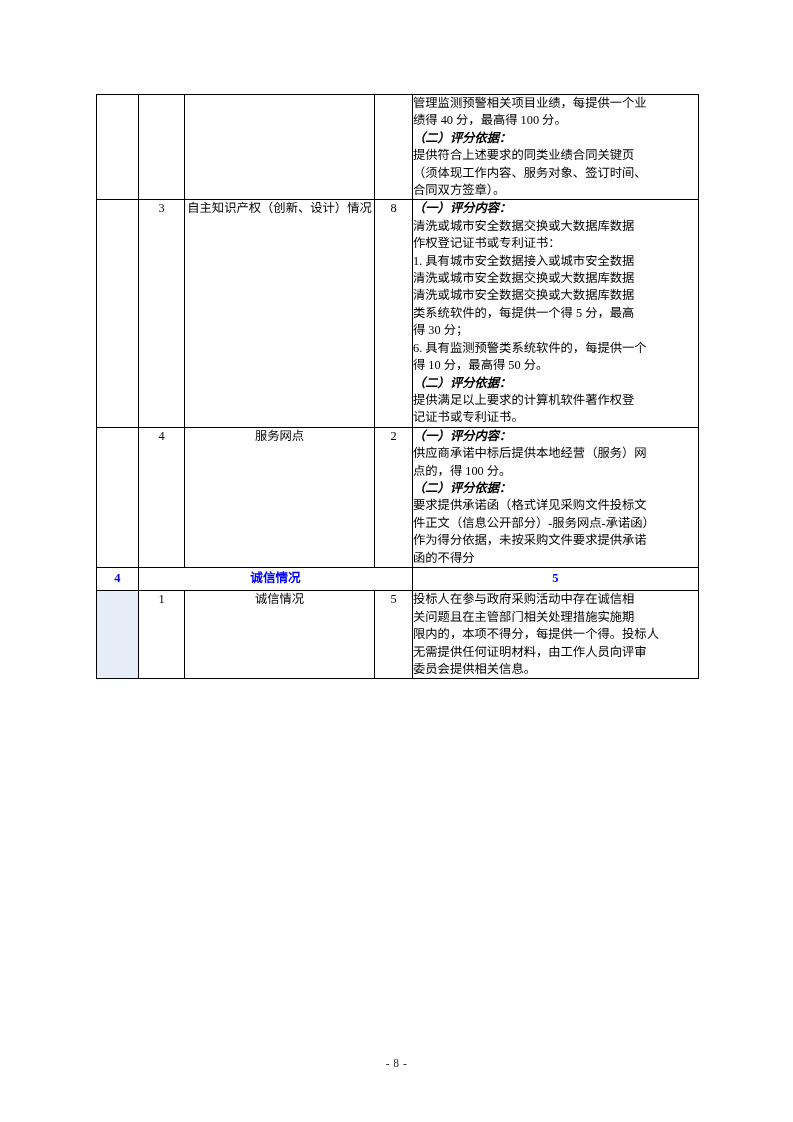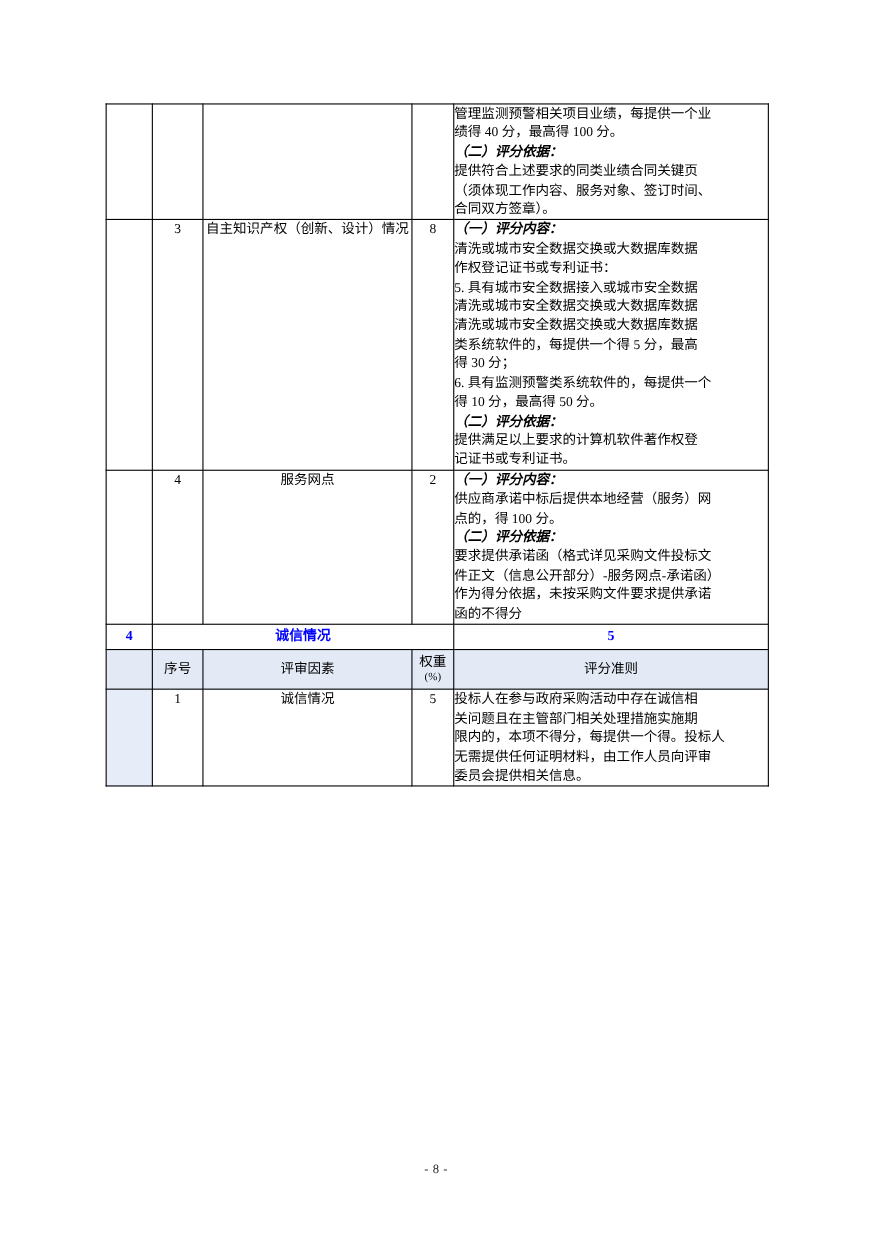--- a/index.html
+++ b/index.html
@@ -138,21 +138,21 @@
       <tr>
         <td class="empty-cell"></td>
         <td class="cell-pad mid center">3</td>
         <td class="cell-pad mid center">自主知识产权（创新、设计）情况</td>
         <td class="cell-pad mid center">8</td>
         <td class="cell-pad-rule">
           <div class="rule-text justify">
               <p class="b">（一）评分内容：</p>
               <p>清洗或城市安全数据交换或大数据库数据</p>
               <p>作权登记证书或专利证书：</p>
-              <p>5. 具有城市安全数据接入或城市安全数据</p>
+              <p>1. 具有城市安全数据接入或城市安全数据</p>
               <p>清洗或城市安全数据交换或大数据库数据</p>
               <p>清洗或城市安全数据交换或大数据库数据</p>
               <p>类系统软件的，每提供一个得 5 分，最高</p>
               <p>得 30 分；</p>
               <p>6. 具有监测预警类系统软件的，每提供一个</p>
               <p>得 10 分，最高得 50 分。</p>
               <p class="b">（二）评分依据：</p>
               <p>提供满足以上要求的计算机软件著作权登</p>
               <p>记证书或专利证书。</p>
             </div>
@@ -177,30 +177,20 @@
             </div>
         </td>
       </tr>
 
       <tr class="row-section">
         <td>4</td>
         <td colspan="3">诚信情况</td>
         <td>5</td>
       </tr>
 
-      <tr class="row-heads">
-        <td class="group-shade"></td>
-        <td>序号</td>
-        <td>评审因素</td>
-        <td>
-          <span class="w-label">权重</span>
-          <span class="small-unit">(%)</span>
-        </td>
-        <td>评分准则</td>
-      </tr>
 
       <tr>
         <td class="group-shade"></td>
         <td class="cell-pad mid center">1</td>
         <td class="cell-pad mid center">诚信情况</td>
         <td class="cell-pad mid center">5</td>
         <td class="cell-pad-rule">
           <div class="rule-text justify">
               <p>投标人在参与政府采购活动中存在诚信相</p>
               <p>关问题且在主管部门相关处理措施实施期</p>

